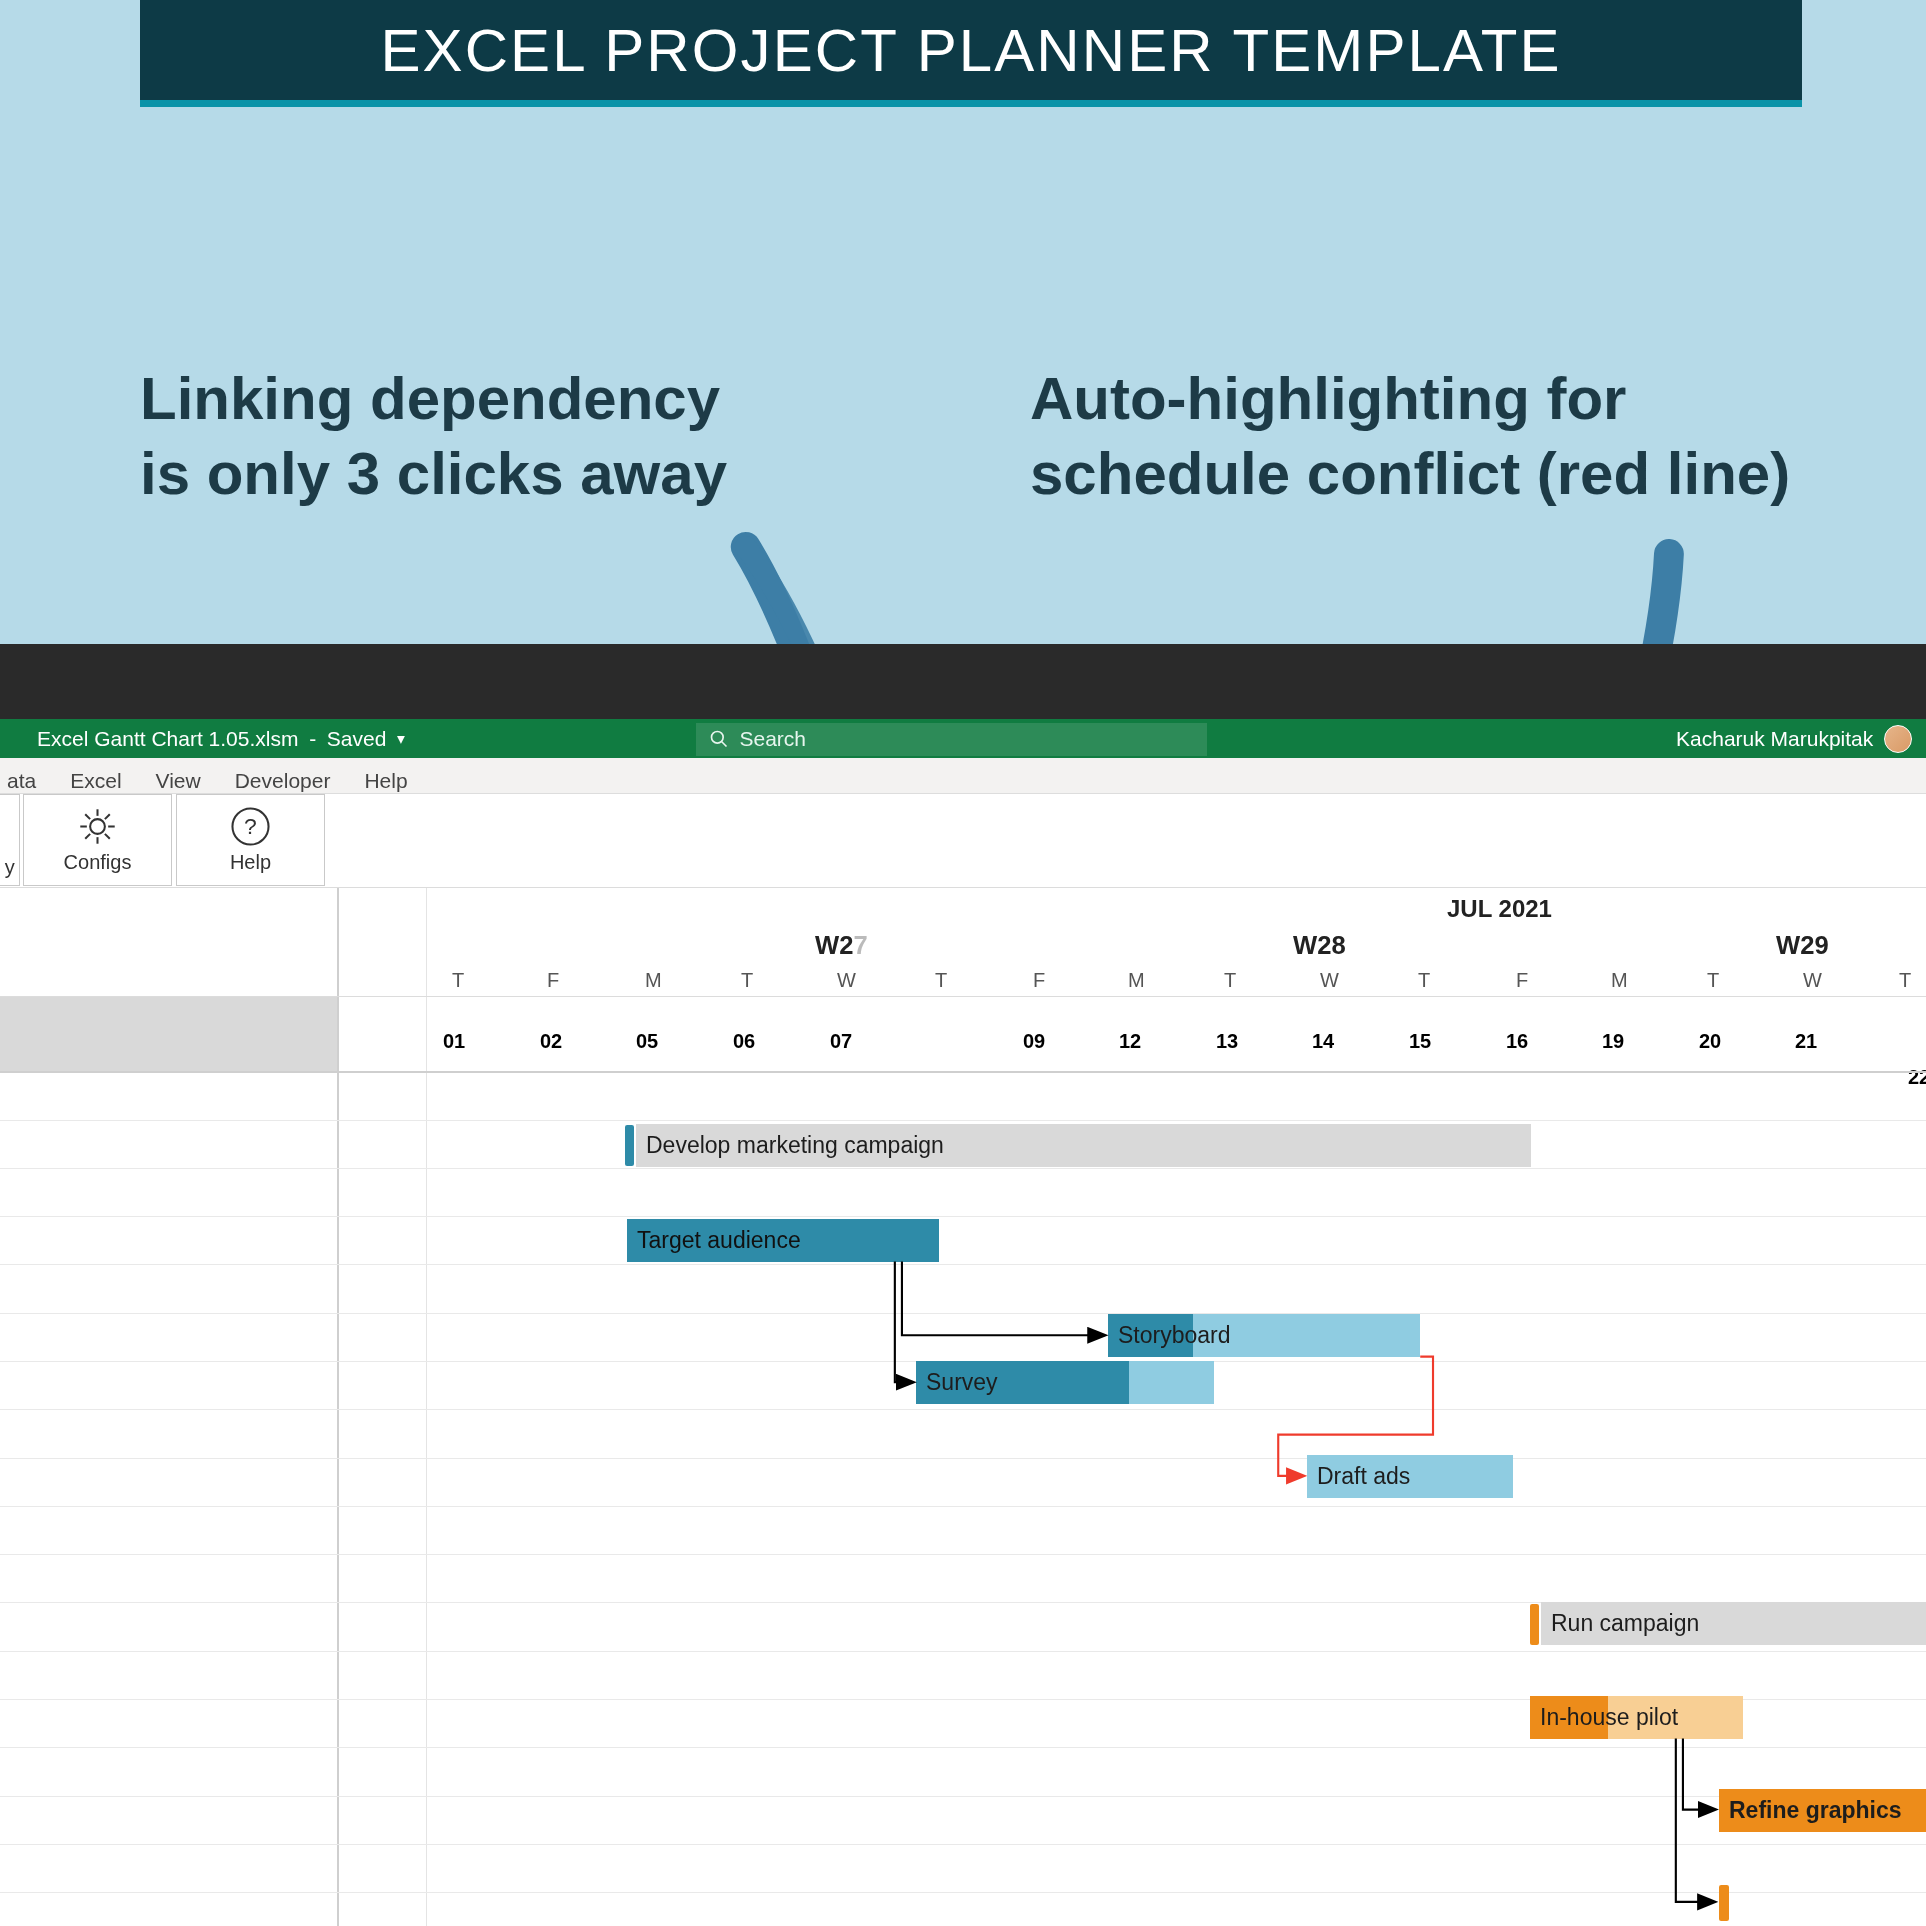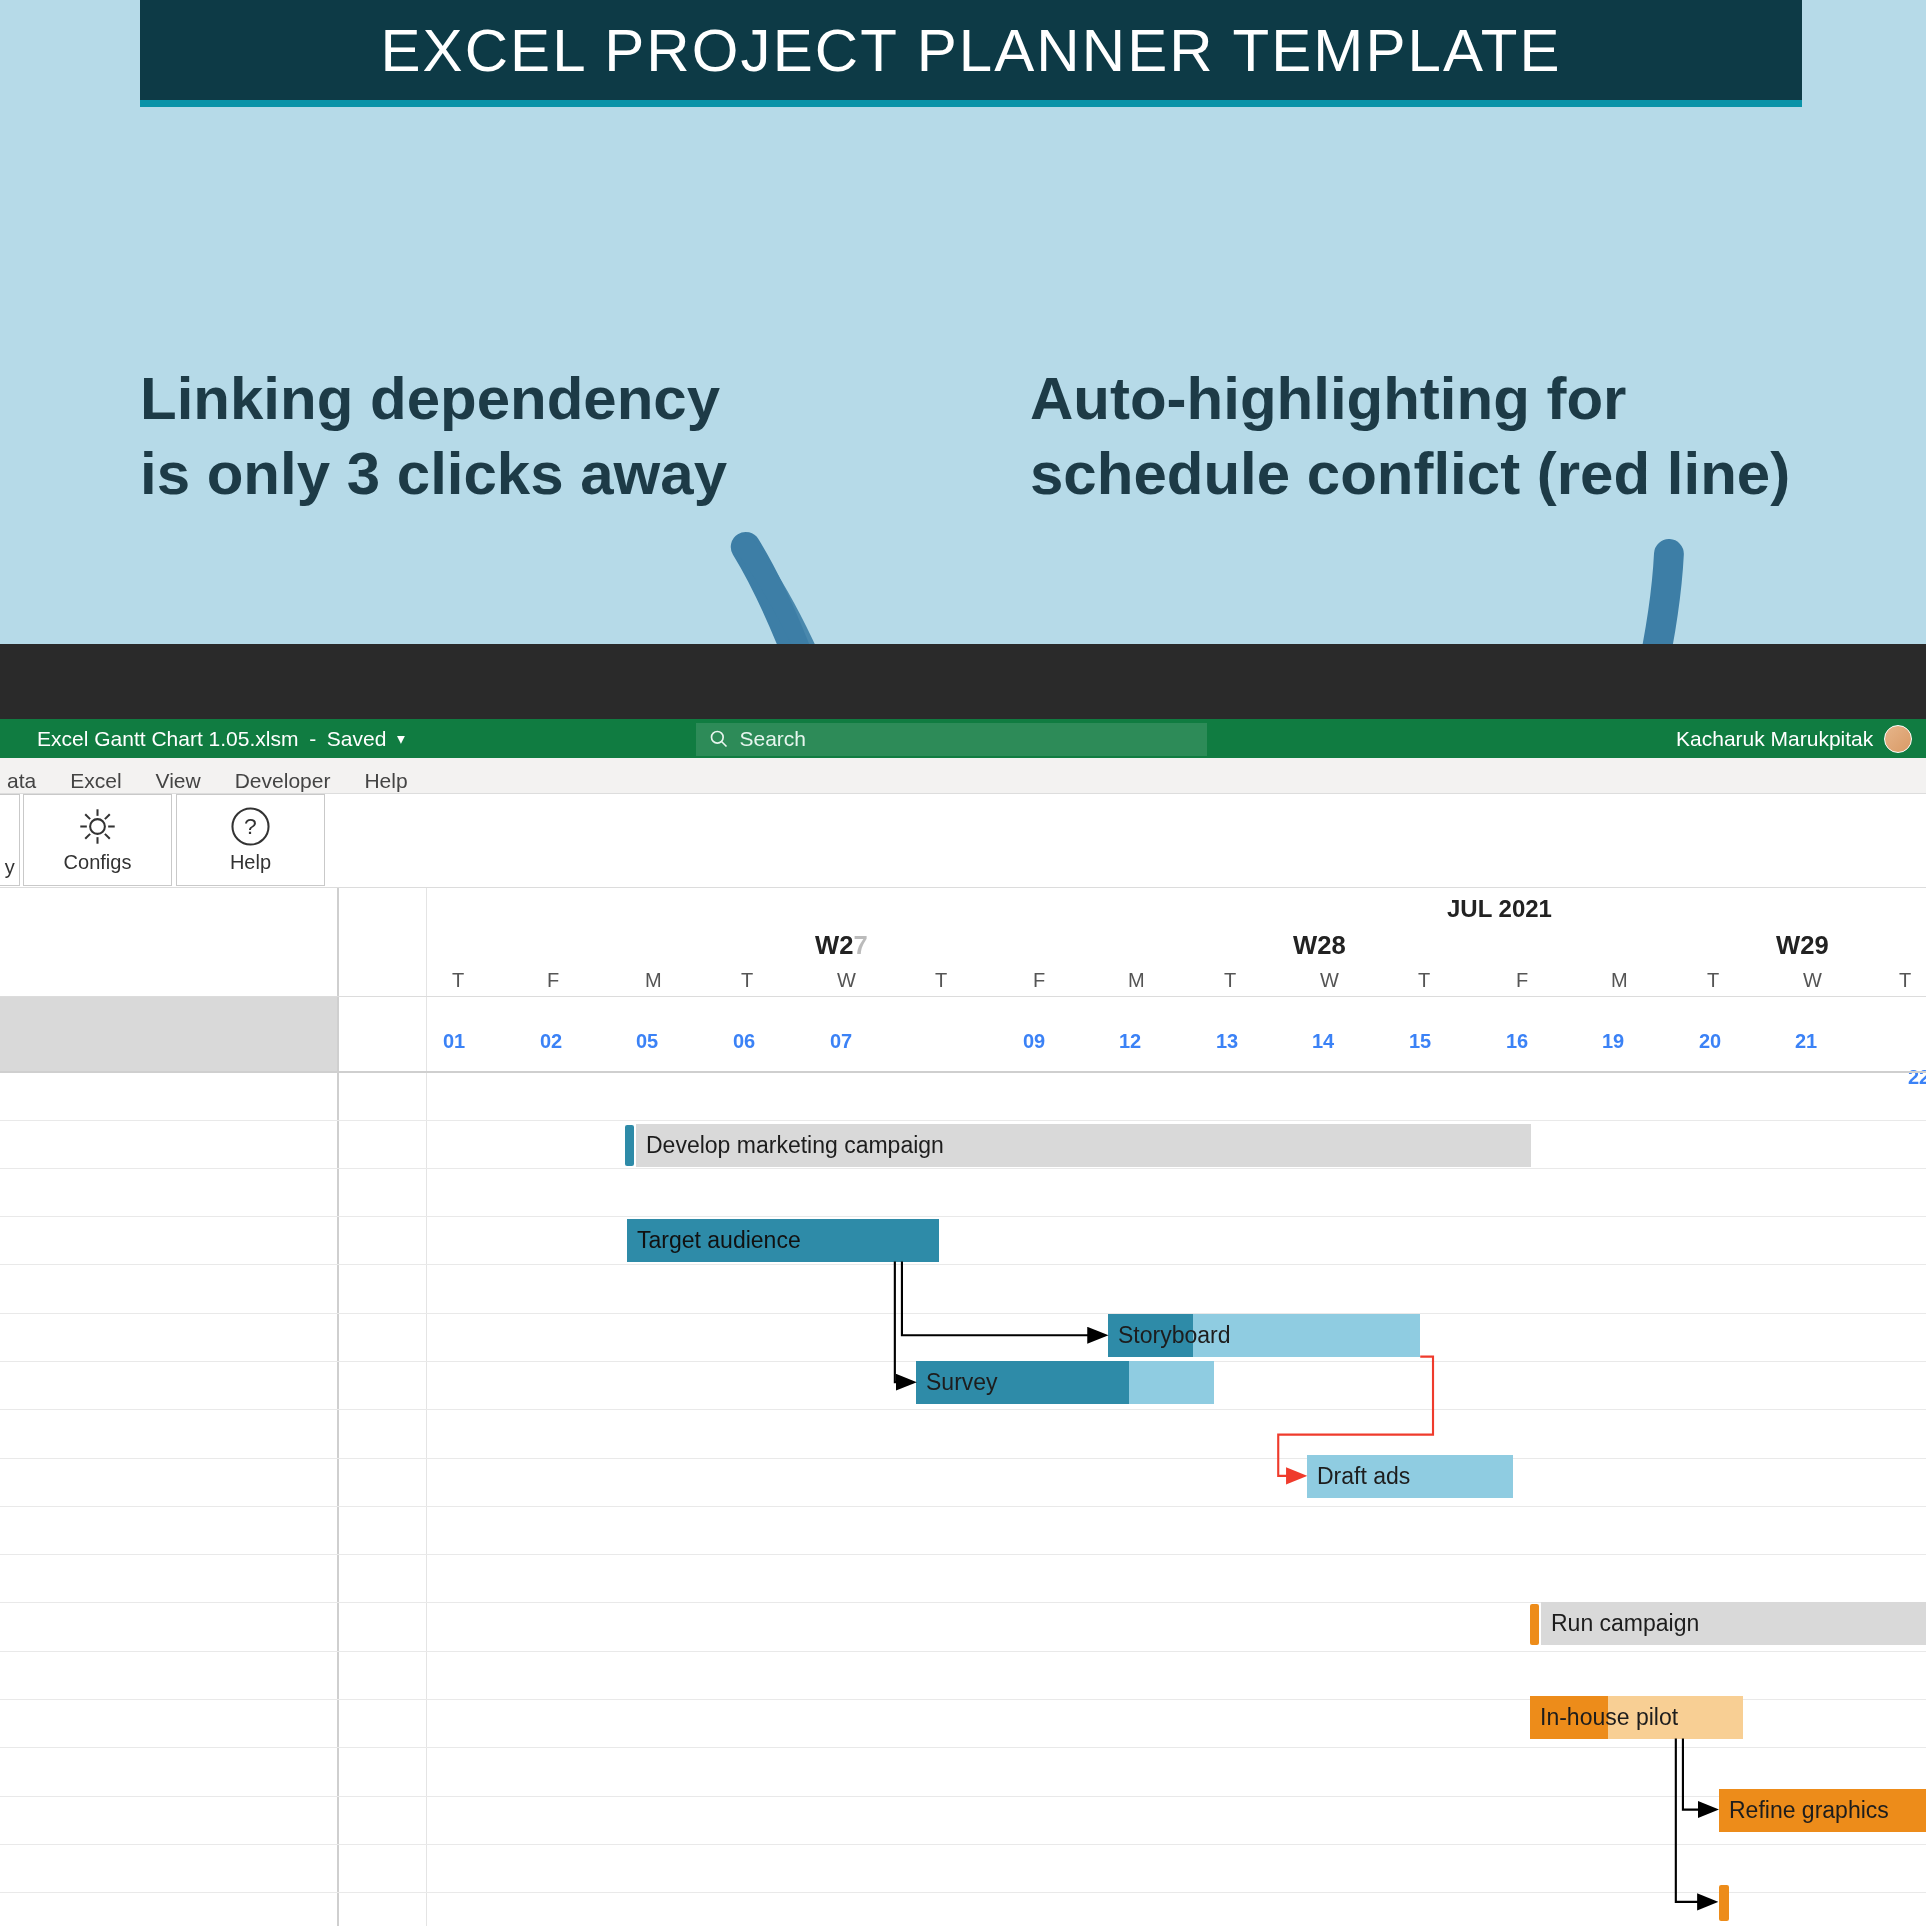--- a/index.html
+++ b/index.html
@@ -58,21 +58,21 @@
   
   .grid{position:absolute;left:0;top:244px;width:1926px;height:1038px;}
   .vline{position:absolute;top:0;width:1.4px;height:1038px;background:#e4e4e4;}
   .month-row{position:absolute;left:0;top:0;width:1926px;height:40px;}
   .month-lbl{position:absolute;top:7px;font-weight:700;font-size:24px;color:#222;margin-left:12px;}
   .week-row{position:absolute;left:0;top:40px;width:1926px;height:34px;padding-left:48px;}
   .wk-lbl{position:absolute;top:2.8px;font-weight:700;font-size:25.6px;color:#222;}
   .dow-row{position:absolute;left:0;top:78px;width:1926px;height:31px;}
   .dow-lbl{position:absolute;top:2.8px;font-size:20px;color:#555;}
   .dom-row{position:absolute;left:0;top:139px;width:1926px;height:36px;}
-  .dom-lbl{position:absolute;top:2.8px;font-size:20px;color:#3b82f6;font-weight:600;}
+  .dom-lbl{position:absolute;top:2.8px;font-size:20px;color:#000000;font-weight:600;}
 
   .sep-h{position:absolute;left:0;width:1926px;height:1.4px;background:#dcdcdc;}
   .grey-col{position:absolute;left:0;top:109px;width:337px;height:75px;background:#d9d9d9;}
 
   .hline{position:absolute;left:0;width:1926px;height:0.7px;background:var(--grid-line);}
 
   
   .bar{position:absolute;height:43px;display:flex;align-items:center;font-size:23px;color:#1d1d1d;padding-left:10px;}
   .bar .prog{position:absolute;left:0;top:0;height:100%;}
   .marker{position:absolute;width:8.5px;height:41px;border-radius:2.1px;}
@@ -273,21 +273,21 @@
     <div class="marker" style="left:1530px;top:716px;background:var(--orange1);"></div>
     <div class="bar" style="left:1541px;top:714px;width:385px;background:#d9d9d9;">
       <span>Run campaign</span>
     </div>
 
     <div class="bar" style="left:1530px;top:808px;width:213px;background:var(--orange2);">
       <div class="prog" style="width:78px;background:var(--orange1);"></div>
       <span style="position:relative;">In-house pilot</span>
     </div>
 
-    <div class="bar" style="left:1719px;top:901px;width:207px;background:var(--orange1);">
+    <div class="bar" style="left:1719px;top:901px;width:207px;background:var(--orange1);font-weight:bold;">
       <span>Refine graphics</span>
     </div>
 
     <div class="marker" style="left:1719px;top:997px;height:36px;background:var(--orange1);width:10px;"></div>
 
     <svg class="dep-svg" viewBox="0 0 2712 1462">
       <defs>
         <marker id="arrB" markerWidth="10" markerHeight="10" refX="8" refY="4" orient="auto">
           <path d="M0,0 L10,4 L0,8 Z" fill="#000"></path>
         </marker>

